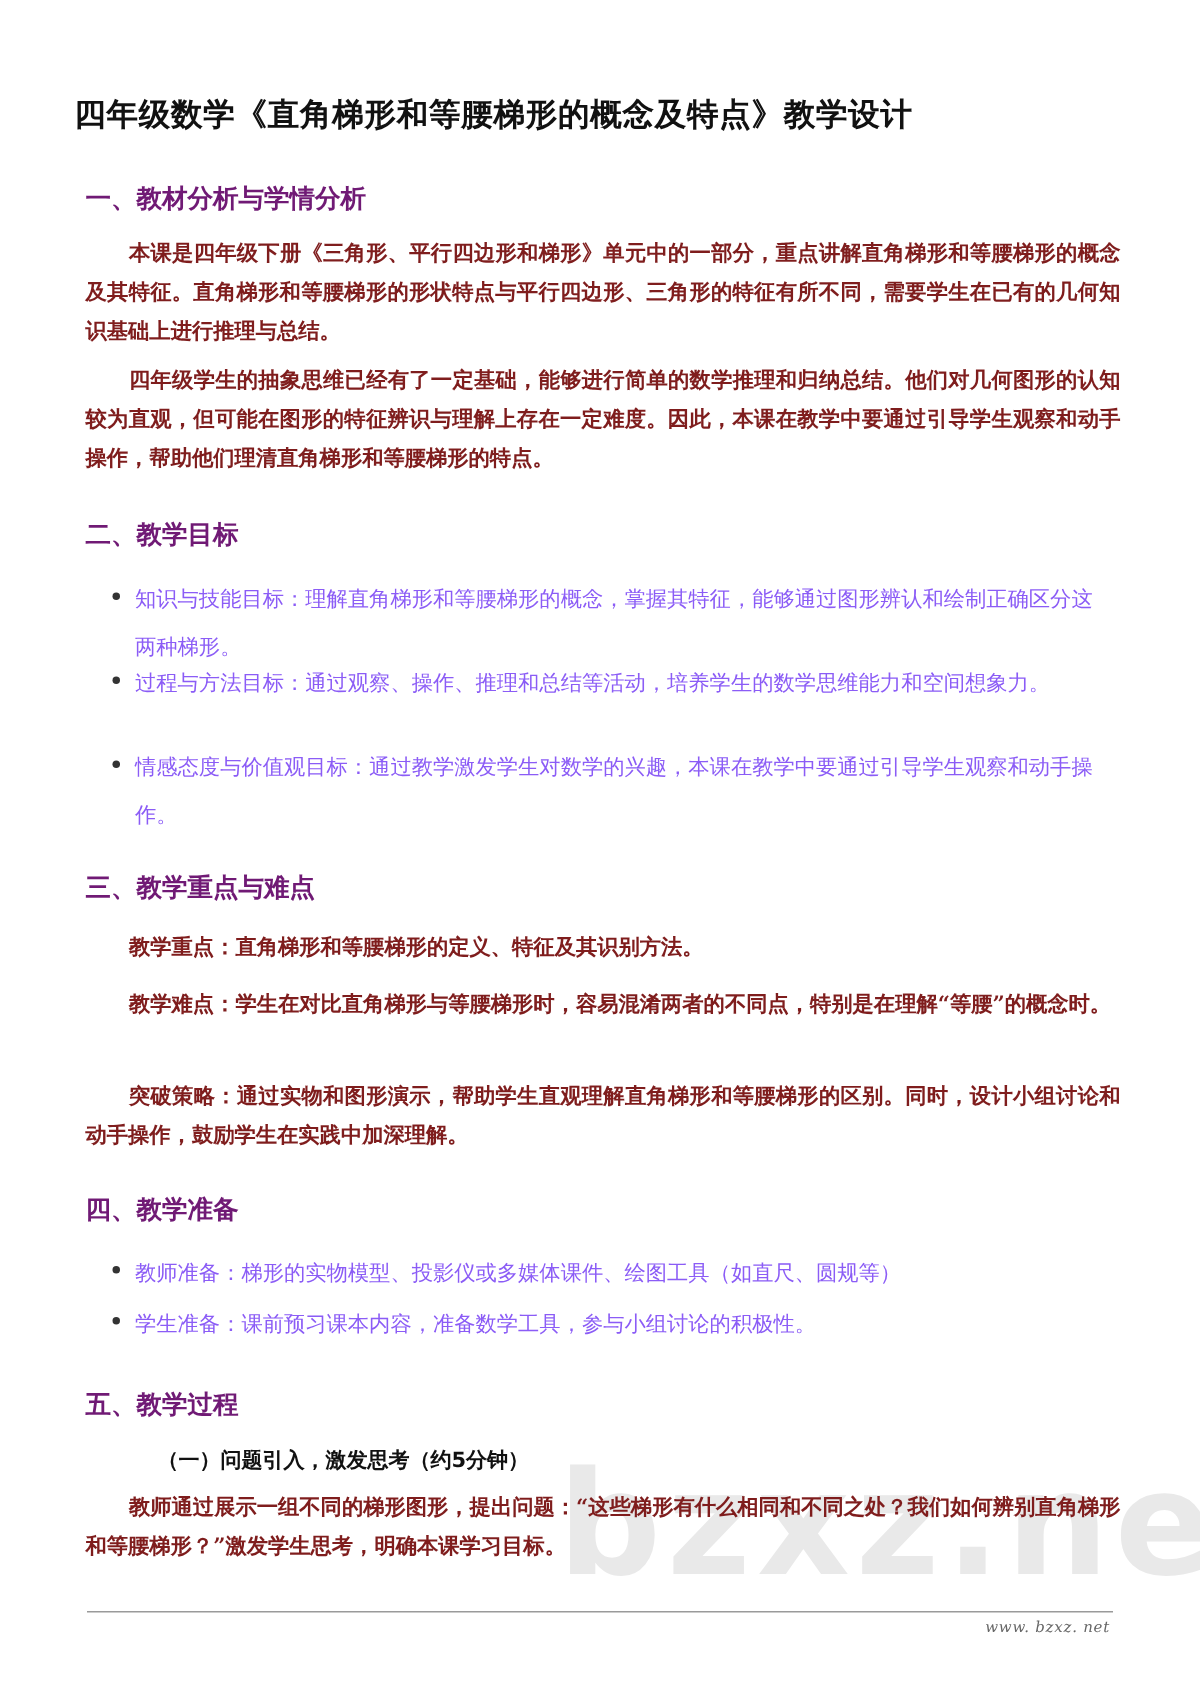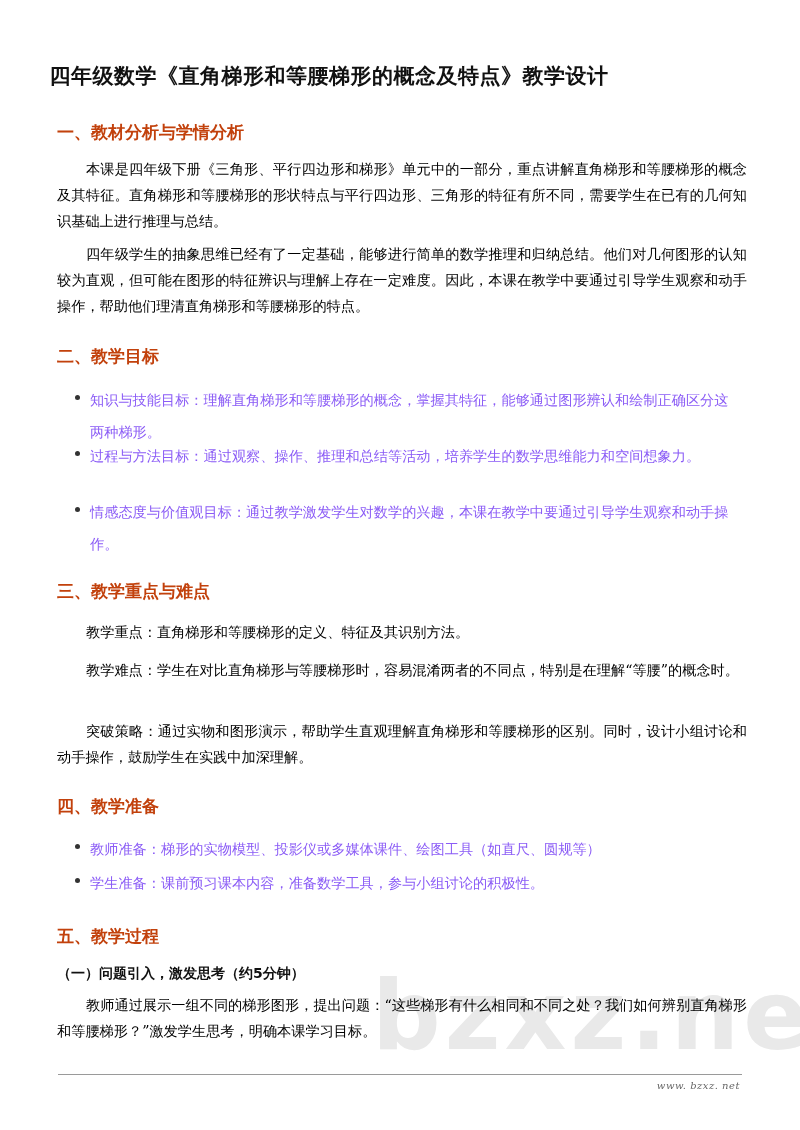--- a/index.html
+++ b/index.html
@@ -10,31 +10,31 @@
     }
     .page { position: absolute; left: 0; top: 0; width: 800px; height: 1130px; }
     .doc-title {
       position: absolute; left: 0; top: 62px; width: 658px; text-align: center;
       font-family: "DejaVu Sans", "Liberation Sans", sans-serif;
       font-size: 21px; font-weight: bold; color: #111111; letter-spacing: 0.5px;
     }
     .h2 {
       position: absolute; left: 57px;
       font-family: Liberation Mono, monospace;
-      font-size: 17px; font-weight: bold; color: #c2410c;
+      font-size: 17px; font-weight: bold; color: #701a75;
     }
     .h3 {
       position: absolute; left: 57px;
       font-family: "DejaVu Sans", "Liberation Sans", sans-serif;
       font-size: 14px; font-weight: bold; color: #111111;
     }
     .para {
       position: absolute; left: 57px; width: 690px;
-      font-size: 14.2px; line-height: 26px; color: #000000;
-      text-indent: 29px; text-align: justify;
+      font-size: 14.2px; line-height: 26px; color: #7f1d1d;
+      text-indent: 29px; text-align: justify; font-weight: bold;
     }
     .bullet {
       position: absolute; left: 74px; width: 668px;
       font-size: 14.2px; line-height: 32px; color: #8b5cf6;
       padding-left: 16px; box-sizing: border-box;
     }
     .bullet::before {
       content: ""; position: absolute; left: 1px; top: 11px;
       width: 5px; height: 5px; border-radius: 50%; background: #333333;
     }
@@ -78,21 +78,21 @@
     <div class="h2" style="top:580px;">三、教学重点与难点</div>
     <div class="para" style="top:619px;">教学重点：直角梯形和等腰梯形的定义、特征及其识别方法。</div>
     <div class="para" style="top:657px;">教学难点：学生在对比直角梯形与等腰梯形时，容易混淆两者的不同点，特别是在理解“等腰”的概念时。</div>
     <div class="para" style="top:718px;">突破策略：通过实物和图形演示，帮助学生直观理解直角梯形和等腰梯形的区别。同时，设计小组讨论和动手操作，鼓励学生在实践中加深理解。</div>
 
     <div class="h2" style="top:795px;text-align:center;">四、教学准备</div>
     <div class="bullet" style="top:833px;">教师准备：梯形的实物模型、投影仪或多媒体课件、绘图工具（如直尺、圆规等）</div>
     <div class="bullet" style="top:867px;">学生准备：课前预习课本内容，准备数学工具，参与小组讨论的积极性。</div>
 
     <div class="h2" style="top:925px;">五、教学过程</div>
-    <div class="h3" style="top:965px;">（一）问题引入，激发思考（约5分钟）</div>
+    <div class="h3" style="top:965px;margin-left:48px;">（一）问题引入，激发思考（约5分钟）</div>
     <div class="para" style="top:992px;">教师通过展示一组不同的梯形图形，提出问题：“这些梯形有什么相同和不同之处？我们如何辨别直角梯形和等腰梯形？”激发学生思考，明确本课学习目标。</div>
 
   </div>
 
   <div class="footer-rule"></div>
   <div class="footer-site">www. bzxz. net</div>
 
 </div>
 
 </body></html>

